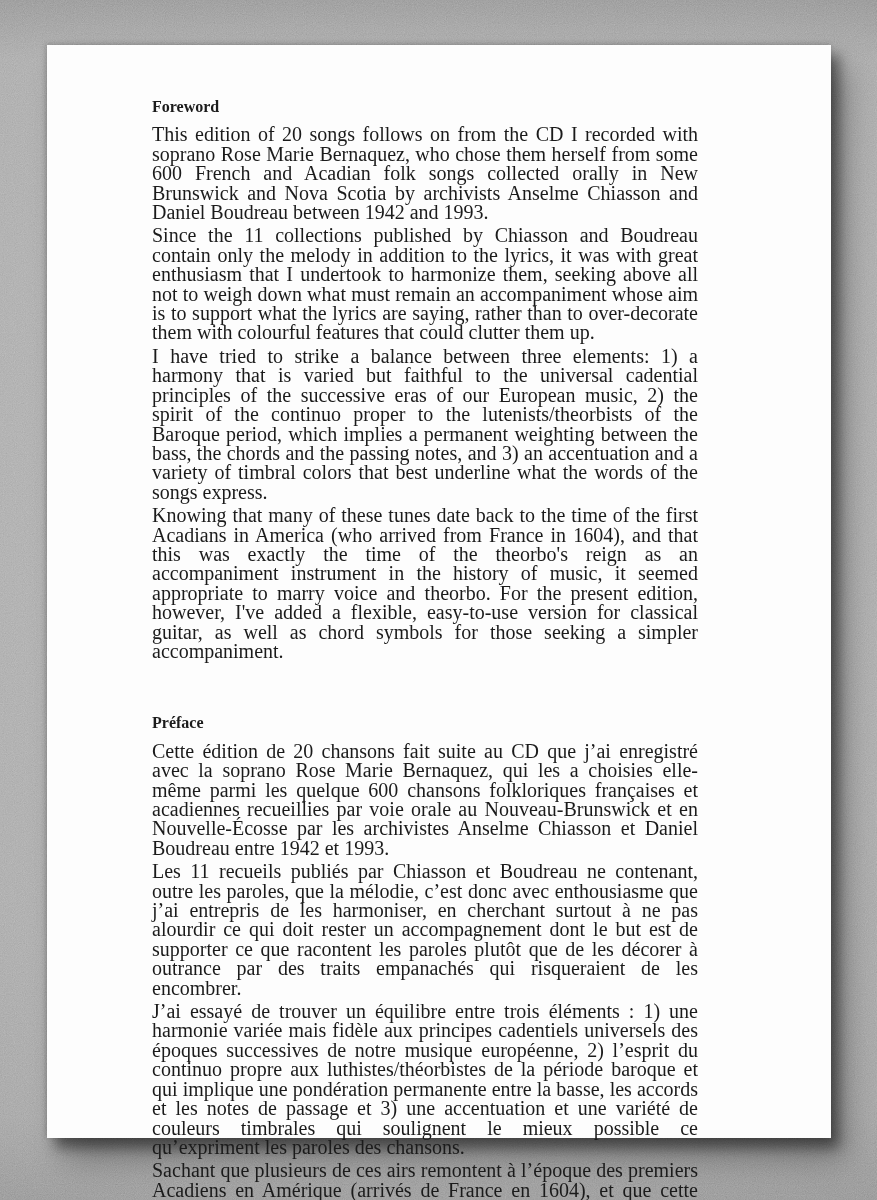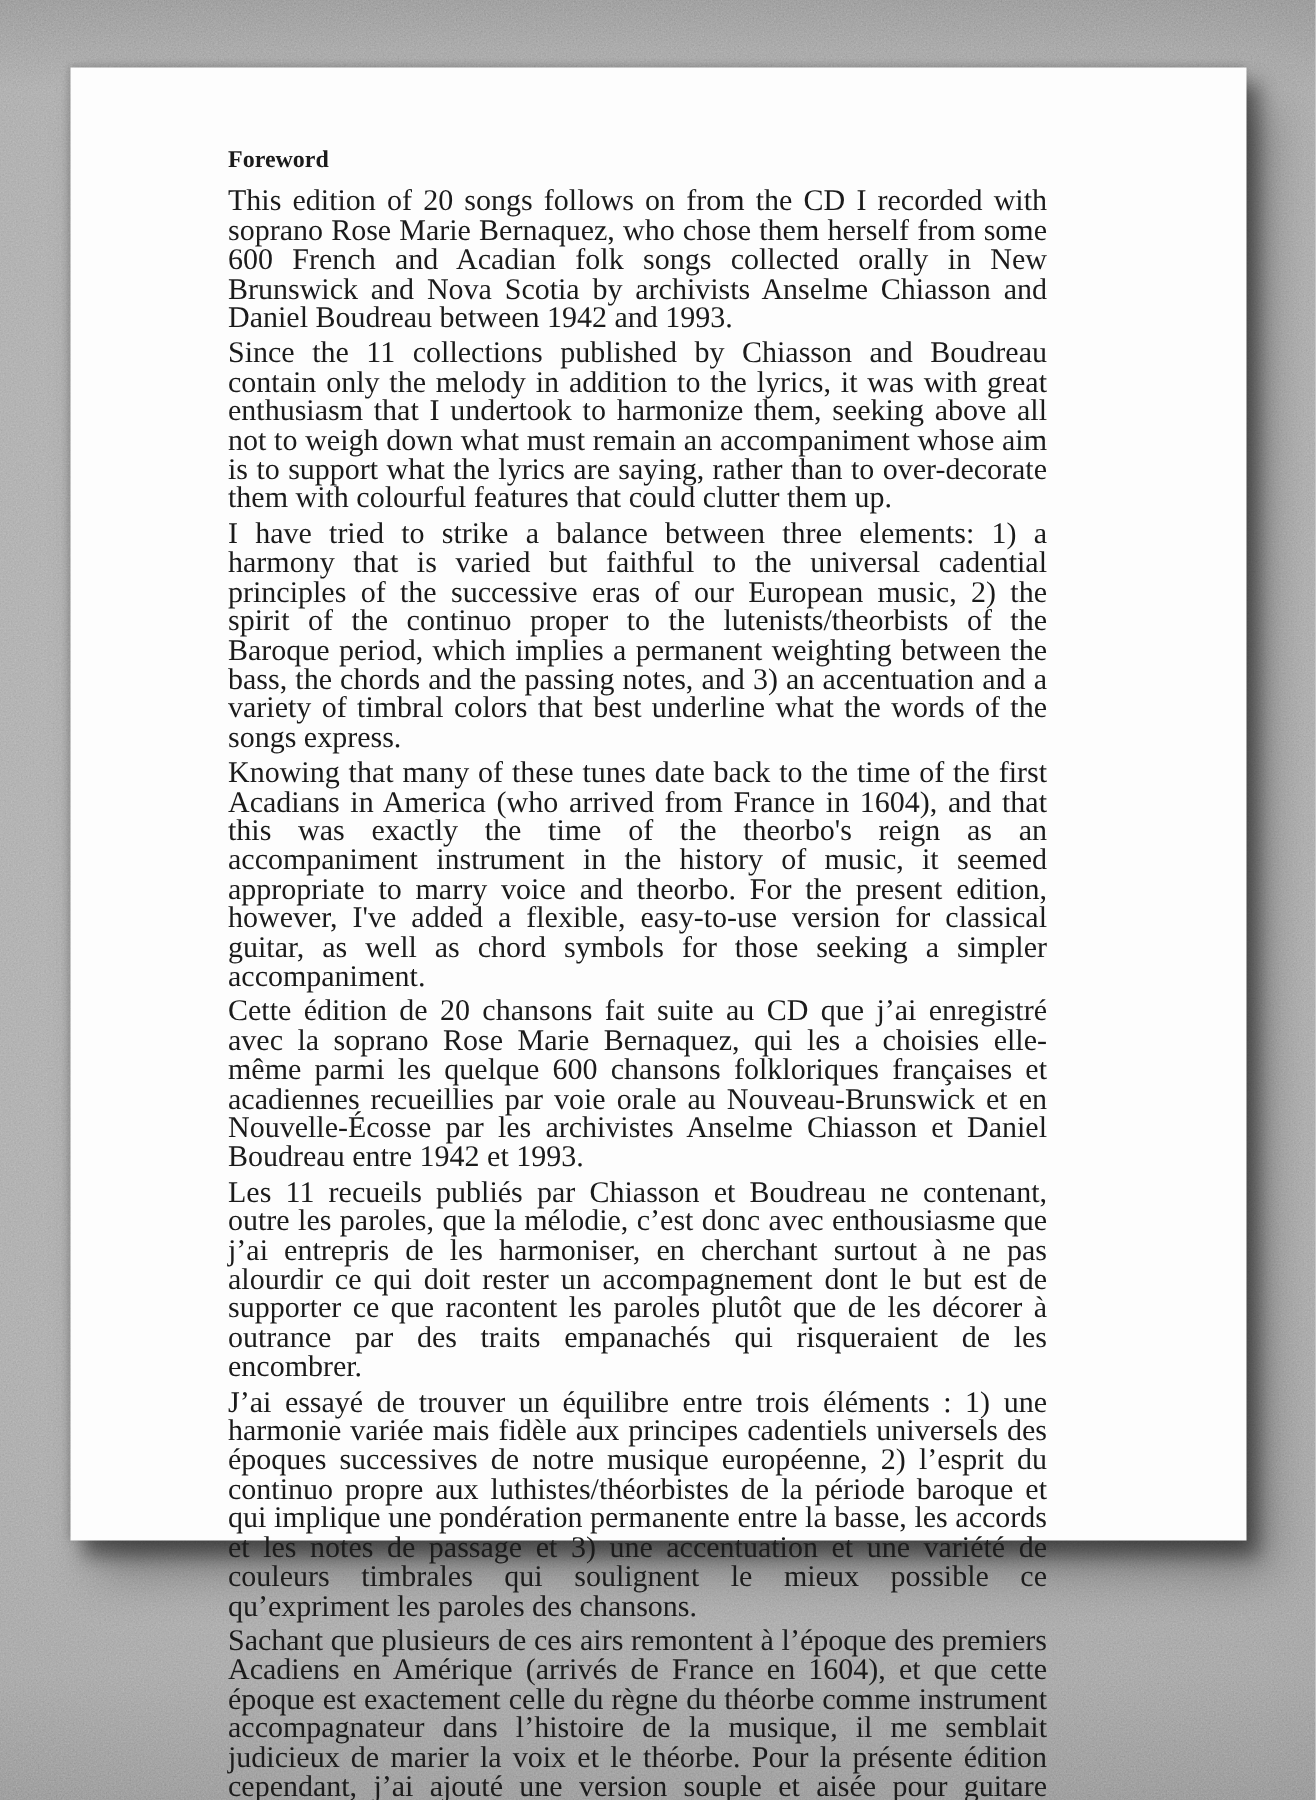--- a/index.html
+++ b/index.html
@@ -28,21 +28,21 @@
     position: absolute;
     inset: 0;
     opacity: 0.45;
     pointer-events: none;
   }
   .page {
     position: absolute;
     left: 47px;
     top: 45px;
     width: 784px;
-    height: 982px;
+    height: 1093px;
     background: var(--paper);
     box-shadow:
       8px 10px 12px rgba(0, 0, 0, 0.45),
       16px 22px 30px rgba(0, 0, 0, 0.28),
       -1px -1px 5px rgba(0, 0, 0, 0.18);
     padding: 52px 133px 12px 105px;
     color: var(--ink);
   }
   .heading {
     font-size: 16px;
@@ -83,20 +83,21 @@
 
   <section class="section-foreword">
     <h2 class="heading">Foreword</h2>
     <p class="para">This edition of 20 songs follows on from the CD I recorded with soprano Rose Marie Bernaquez, who chose them herself from some 600 French and Acadian folk songs collected orally in New Brunswick and Nova Scotia by archivists Anselme Chiasson and Daniel Boudreau between 1942 and 1993.</p>
     <p class="para">Since the 11 collections published by Chiasson and Boudreau contain only the melody in addition to the lyrics, it was with great enthusiasm that I undertook to harmonize them, seeking above all not to weigh down what must remain an accompaniment whose aim is to support what the lyrics are saying, rather than to over-decorate them with colourful features that could clutter them up.</p>
     <p class="para">I have tried to strike a balance between three elements: 1) a harmony that is varied but faithful to the universal cadential principles of the successive eras of our European music, 2) the spirit of the continuo proper to the lutenists/theorbists of the Baroque period, which implies a permanent weighting between the bass, the chords and the passing notes, and 3) an accentuation and a variety of timbral colors that best underline what the words of the songs express.</p>
     <p class="para">Knowing that many of these tunes date back to the time of the first Acadians in America (who arrived from France in 1604), and that this was exactly the time of the theorbo's reign as an accompaniment instrument in the history of music, it seemed appropriate to marry voice and theorbo. For the present edition, however, I've added a flexible, easy-to-use version for classical guitar, as well as chord symbols for those seeking a simpler accompaniment.</p>
   </section>
 
   <section class="section-preface">
+    <h2 class="heading">Préface</h2>
     <p class="para">Cette édition de 20 chansons fait suite au CD que j’ai enregistré avec la soprano Rose Marie Bernaquez, qui les a choisies elle-même parmi les quelque 600 chansons folkloriques françaises et acadiennes recueillies par voie orale au Nouveau-Brunswick et en Nouvelle-Écosse par les archivistes Anselme Chiasson et Daniel Boudreau entre 1942 et 1993.</p>
     <p class="para">Les 11 recueils publiés par Chiasson et Boudreau ne contenant, outre les paroles, que la mélodie, c’est donc avec enthousiasme que j’ai entrepris de les harmoniser, en cherchant surtout à ne pas alourdir ce qui doit rester un accompagnement dont le but est de supporter ce que racontent les paroles plutôt que de les décorer à outrance par des traits empanachés qui risqueraient de les encombrer.</p>
     <p class="para">J’ai essayé de trouver un équilibre entre trois éléments : 1) une harmonie variée mais fidèle aux principes cadentiels universels des époques successives de notre musique européenne, 2) l’esprit du continuo propre aux luthistes/théorbistes de la période baroque et qui implique une pondération permanente entre la basse, les accords et les notes de passage et 3) une accentuation et une variété de couleurs timbrales qui soulignent le mieux possible ce qu’expriment les paroles des chansons.</p>
     <p class="para">Sachant que plusieurs de ces airs remontent à l’époque des premiers Acadiens en Amérique (arrivés de France en 1604), et que cette époque est exactement celle du règne du théorbe comme instrument accompagnateur dans l’histoire de la musique, il me semblait judicieux de marier la voix et le théorbe. Pour la présente édition cependant, j’ai ajouté une version souple et aisée pour guitare classique, ainsi que les symboles d’accords pour les personnes qui recherchent un plus simple accompagnement.</p>
   </section>
 
   <p class="signature">Michel Cardin</p>
 
 </div>
 

